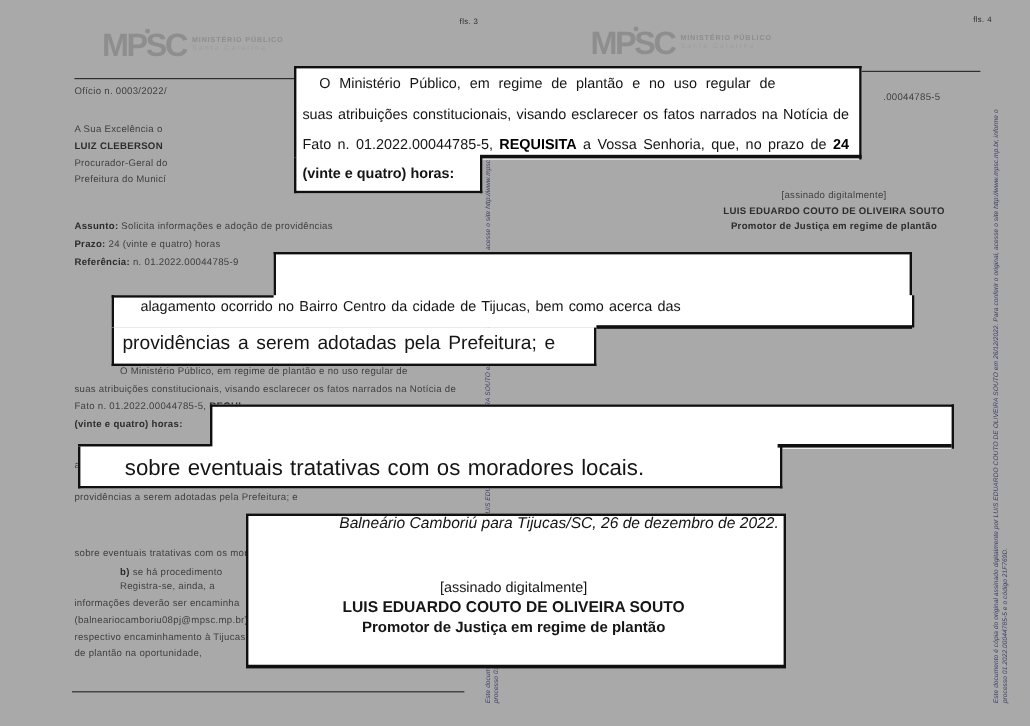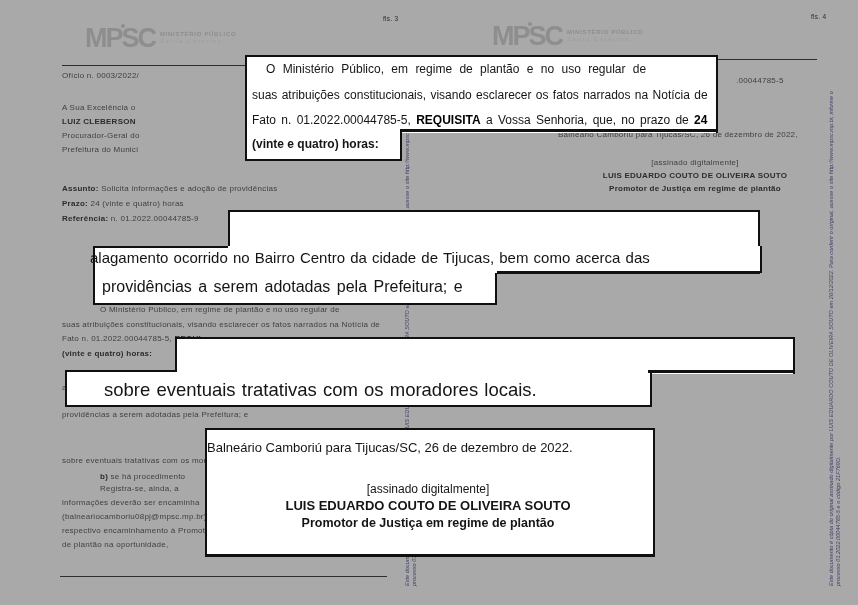--- a/index.html
+++ b/index.html
@@ -57,42 +57,41 @@
   <div class="t" style="left:62px;top:320px;"><span>suas atribuições constitucionais, visando esclarecer os fatos narrados na Notícia de</span></div>
   <div class="t" style="left:62px;top:334px;"><span>Fato n. 01.2022.00044785-5, </span><span class="tail">REQUI</span></div>
   <div class="t" style="left:62px;top:349px;"><span class="lab">(vinte e quatro) horas:</span></div>
   <div class="t" style="left:62px;top:383px;"><span>a</span></div>
   <div class="t" style="left:62px;top:410px;"><span>providências a serem adotadas pela Prefeitura; e</span></div>
   <div class="t" style="left:100px;top:441px;margin-top:31px;"><span class="lab">b)</span><span> se há procedimento</span></div>
   <div class="t" style="left:62px;top:456px;"><span>sobre eventuais tratativas com os mor</span></div>
   <div class="t" style="left:100px;top:484px;"><span>Registra-se, ainda, a</span></div>
   <div class="t" style="left:62px;top:498px;"><span>informações deverão ser encaminha</span></div>
   <div class="t" style="left:62px;top:512px;"><span>(balneariocamboriu08pj@mpsc.mp.br)</span></div>
-  <div class="t" style="left:62px;top:526px;"><span>respectivo encaminhamento à Promot</span></div>
+  <div class="t" style="left:62px;top:526px;"><span>respectivo encaminhamento à Tijucas</span></div>
   <div class="t" style="left:62px;top:540px;"><span>de plantão na oportunidade,</span></div>
 
   <div class="rule" style="left:60px;top:576px;width:327px;"></div>
 
   <div class="strip" style="left:404px;top:586px;width:505px;">
     <div>Este documento é cópia do original assinado digitalmente por LUIS EDUARDO COUTO DE OLIVEIRA SOUTO em 26/12/2022. Para conferir o original, acesse o site http://www.mpsc.mp.br, informe o</div>
     <div>processo 01.2022.00044785-5 e o código 21F769D.</div>
   </div>
 
   <div class="logo" style="left:492px;top:25px;">
     <span class="acr">MPSC</span>
     <span class="dot"></span>
     <span class="sub">
       <span class="s1">MINISTÉRIO PÚBLICO</span>
       <span class="s2">Santa Catarina</span>
     </span>
   </div>
   <div class="rule" style="left:492px;top:59px;width:325px;"></div>
 
   <div class="t" style="left:736px;top:76px;"><span>.00044785-5</span></div>
-  <div class="t" style="left:558px;top:130px;"><span>Balneário Camboriú para Tijucas/SC, 26 de dezembro de 2022,</span></div>
   <div class="t" style="left:540px;top:158px;width:310px;text-align:center;"><span>[assinado digitalmente]</span></div>
   <div class="t" style="left:540px;top:171px;width:310px;text-align:center;"><span class="lab">LUIS EDUARDO COUTO DE OLIVEIRA SOUTO</span></div>
   <div class="t" style="left:540px;top:184px;width:310px;text-align:center;"><span class="lab">Promotor de Justiça em regime de plantão</span></div>
 
   <div class="strip" style="left:828px;top:586px;width:505px;">
     <div>Este documento é cópia do original assinado digitalmente por LUIS EDUARDO COUTO DE OLIVEIRA SOUTO em 26/12/2022. Para conferir o original, acesse o site http://www.mpsc.mp.br, informe o</div>
     <div>processo 01.2022.00044785-5 e o código 21F769D.</div>
   </div>
 
   <div class="cr" style="left:245px;top:55px;width:469px;height:76px;border:2px solid #101010;border-bottom:none;"></div>
@@ -101,28 +100,28 @@
   <div class="ct" style="left:266px;top:63px;font-size:12px;word-spacing:4px;">O Ministério Público, em regime de plantão e no uso regular de</div>
   <div class="ct" style="left:252px;top:89px;font-size:12px;word-spacing:1px;">suas atribuições constitucionais, visando esclarecer os fatos narrados na Notícia de</div>
   <div class="ct" style="left:252px;top:114px;font-size:12px;word-spacing:2px;"><span>Fato n. 01.2022.00044785-5, </span><b>REQUISITA</b><span> a Vossa Senhoria, que, no prazo de </span><b>24</b></div>
   <div class="ct" style="left:252px;top:138px;font-size:12px;font-weight:bold;">(vinte e quatro) horas:</div>
 
   <div class="cr" style="left:228px;top:210px;width:528px;height:36px;border:2px solid #101010;border-bottom:none;"></div>
   <div class="cr" style="left:93px;top:246px;width:665px;height:27px;border-left:2px solid #101010;border-right:2px solid #101010;"></div>
   <div class="seg" style="left:93px;top:246px;width:135px;height:2px;"></div>
   <div class="seg" style="left:497px;top:271px;width:263px;height:3px;"></div>
   <div class="cr" style="left:93px;top:273px;width:400px;height:30px;border:2px solid #101010;border-top:none;"></div>
-  <div class="ct" style="left:90px;top:249px;font-size:15px;word-spacing:1px;">alagamento ocorrido no Bairro Centro da cidade de Tijucas, bem como acerca das</div>
+  <div class="ct" style="left:117px;top:249px;font-size:12px;word-spacing:1px;">alagamento ocorrido no Bairro Centro da cidade de Tijucas, bem como acerca das</div>
   <div class="ct" style="left:102px;top:278px;font-size:16px;word-spacing:2px;">providências a serem adotadas pela Prefeitura; e</div>
 
   <div class="cr" style="left:175px;top:337px;width:616px;height:35px;border:2px solid #101010;border-bottom:none;"></div>
   <div class="cr" style="left:65px;top:372px;width:583px;height:33px;border:2px solid #101010;border-top:none;"></div>
   <div class="seg" style="left:648px;top:370px;width:145px;height:3px;"></div>
   <div class="seg" style="left:65px;top:370px;width:110px;height:2px;"></div>
   <div class="ct" style="left:104px;top:379px;font-size:18.5px;word-spacing:1px;">sobre eventuais tratativas com os moradores locais.</div>
 
   <div class="cr" style="left:205px;top:428px;width:446px;height:124px;border:2px solid #101010;border-bottom:3px solid #101010;"></div>
-  <div class="ct" style="left:207px;top:441px;width:442px;text-align:left;font-size:13px;">Balneário Camboriú para Tijucas/SC, 26 de dezembro de 2022.</div>
+  <div class="ct" style="left:207px;top:429px;width:442px;text-align:right;font-size:13px;font-style:italic;">Balneário Camboriú para Tijucas/SC, 26 de dezembro de 2022.</div>
   <div class="ct" style="left:207px;top:483px;width:442px;text-align:center;font-size:12px;">[assinado digitalmente]</div>
   <div class="ct" style="left:207px;top:499px;width:442px;text-align:center;font-size:13px;font-weight:bold;">LUIS EDUARDO COUTO DE OLIVEIRA SOUTO</div>
   <div class="ct" style="left:207px;top:516px;width:442px;text-align:center;font-size:12.5px;font-weight:bold;">Promotor de Justiça em regime de plantão</div>
 
 </div>
 
 </body></html>

